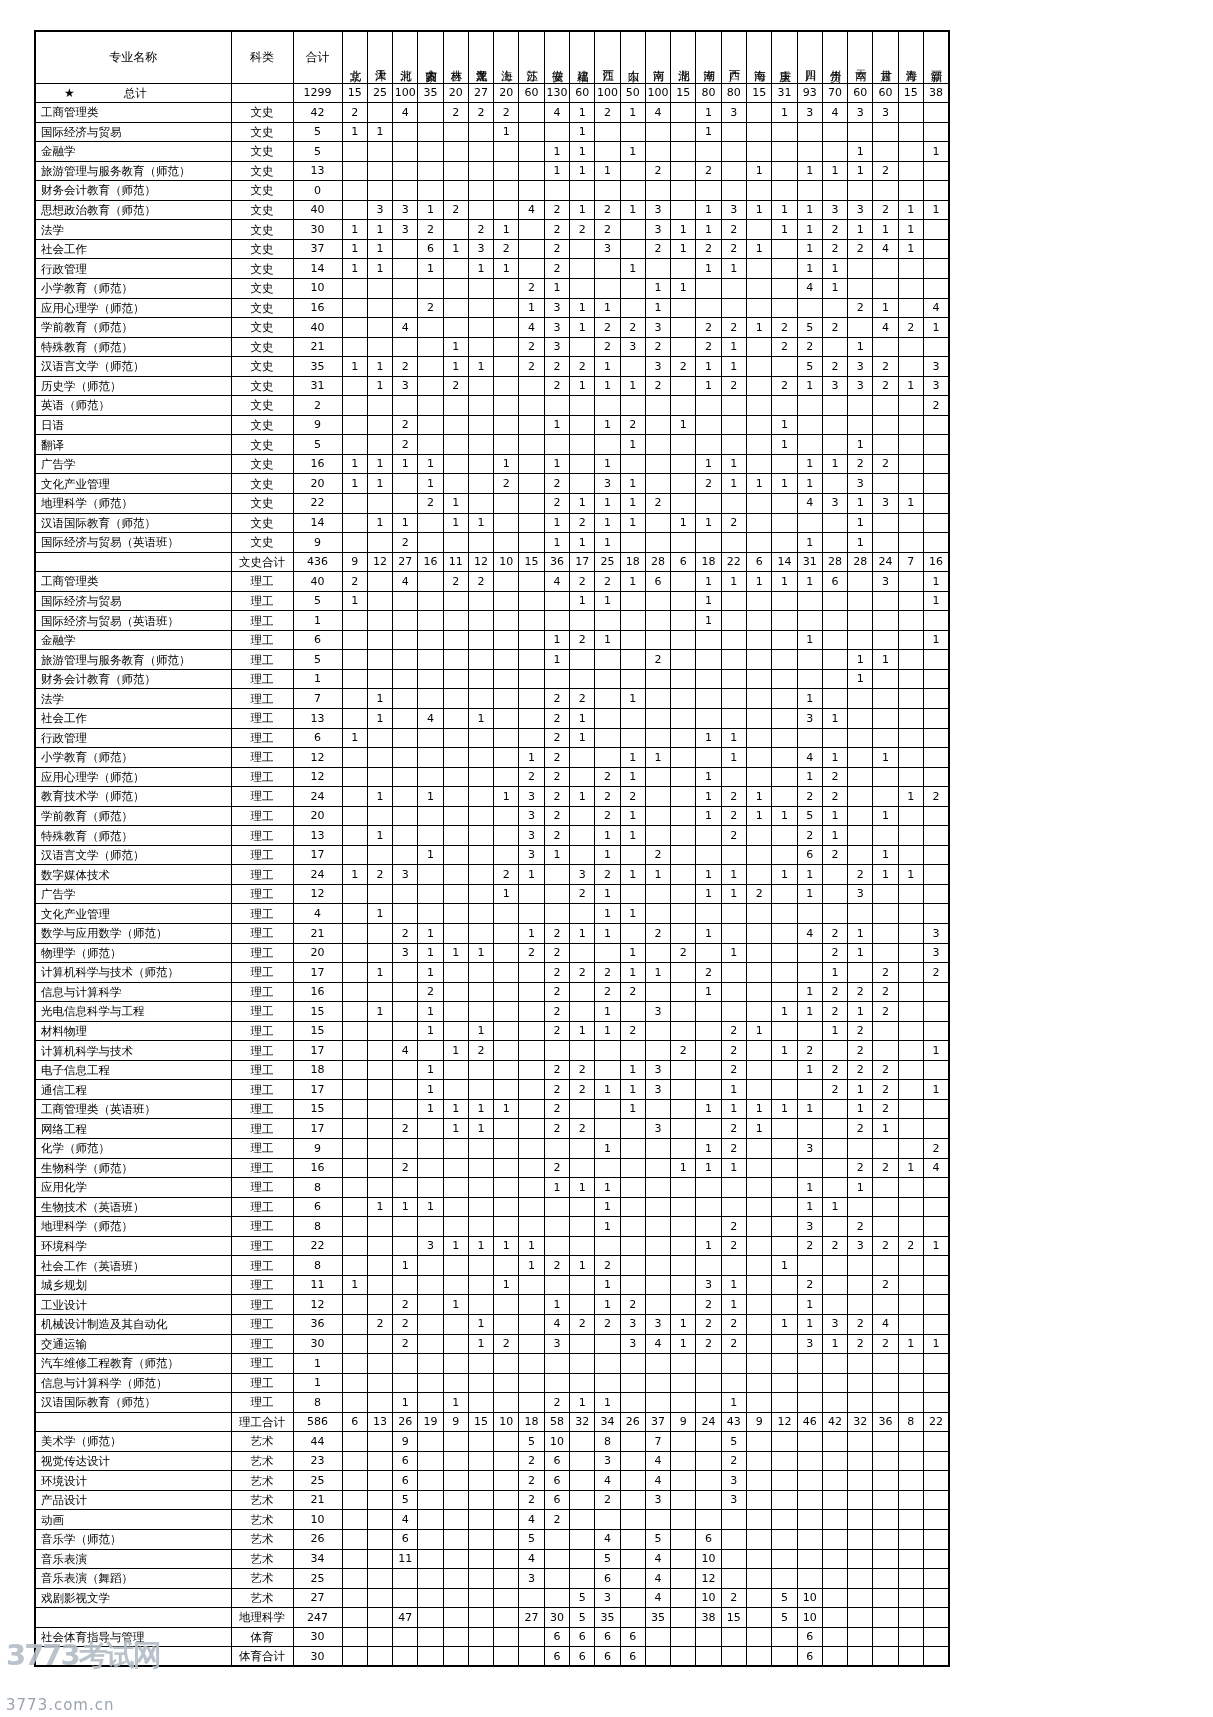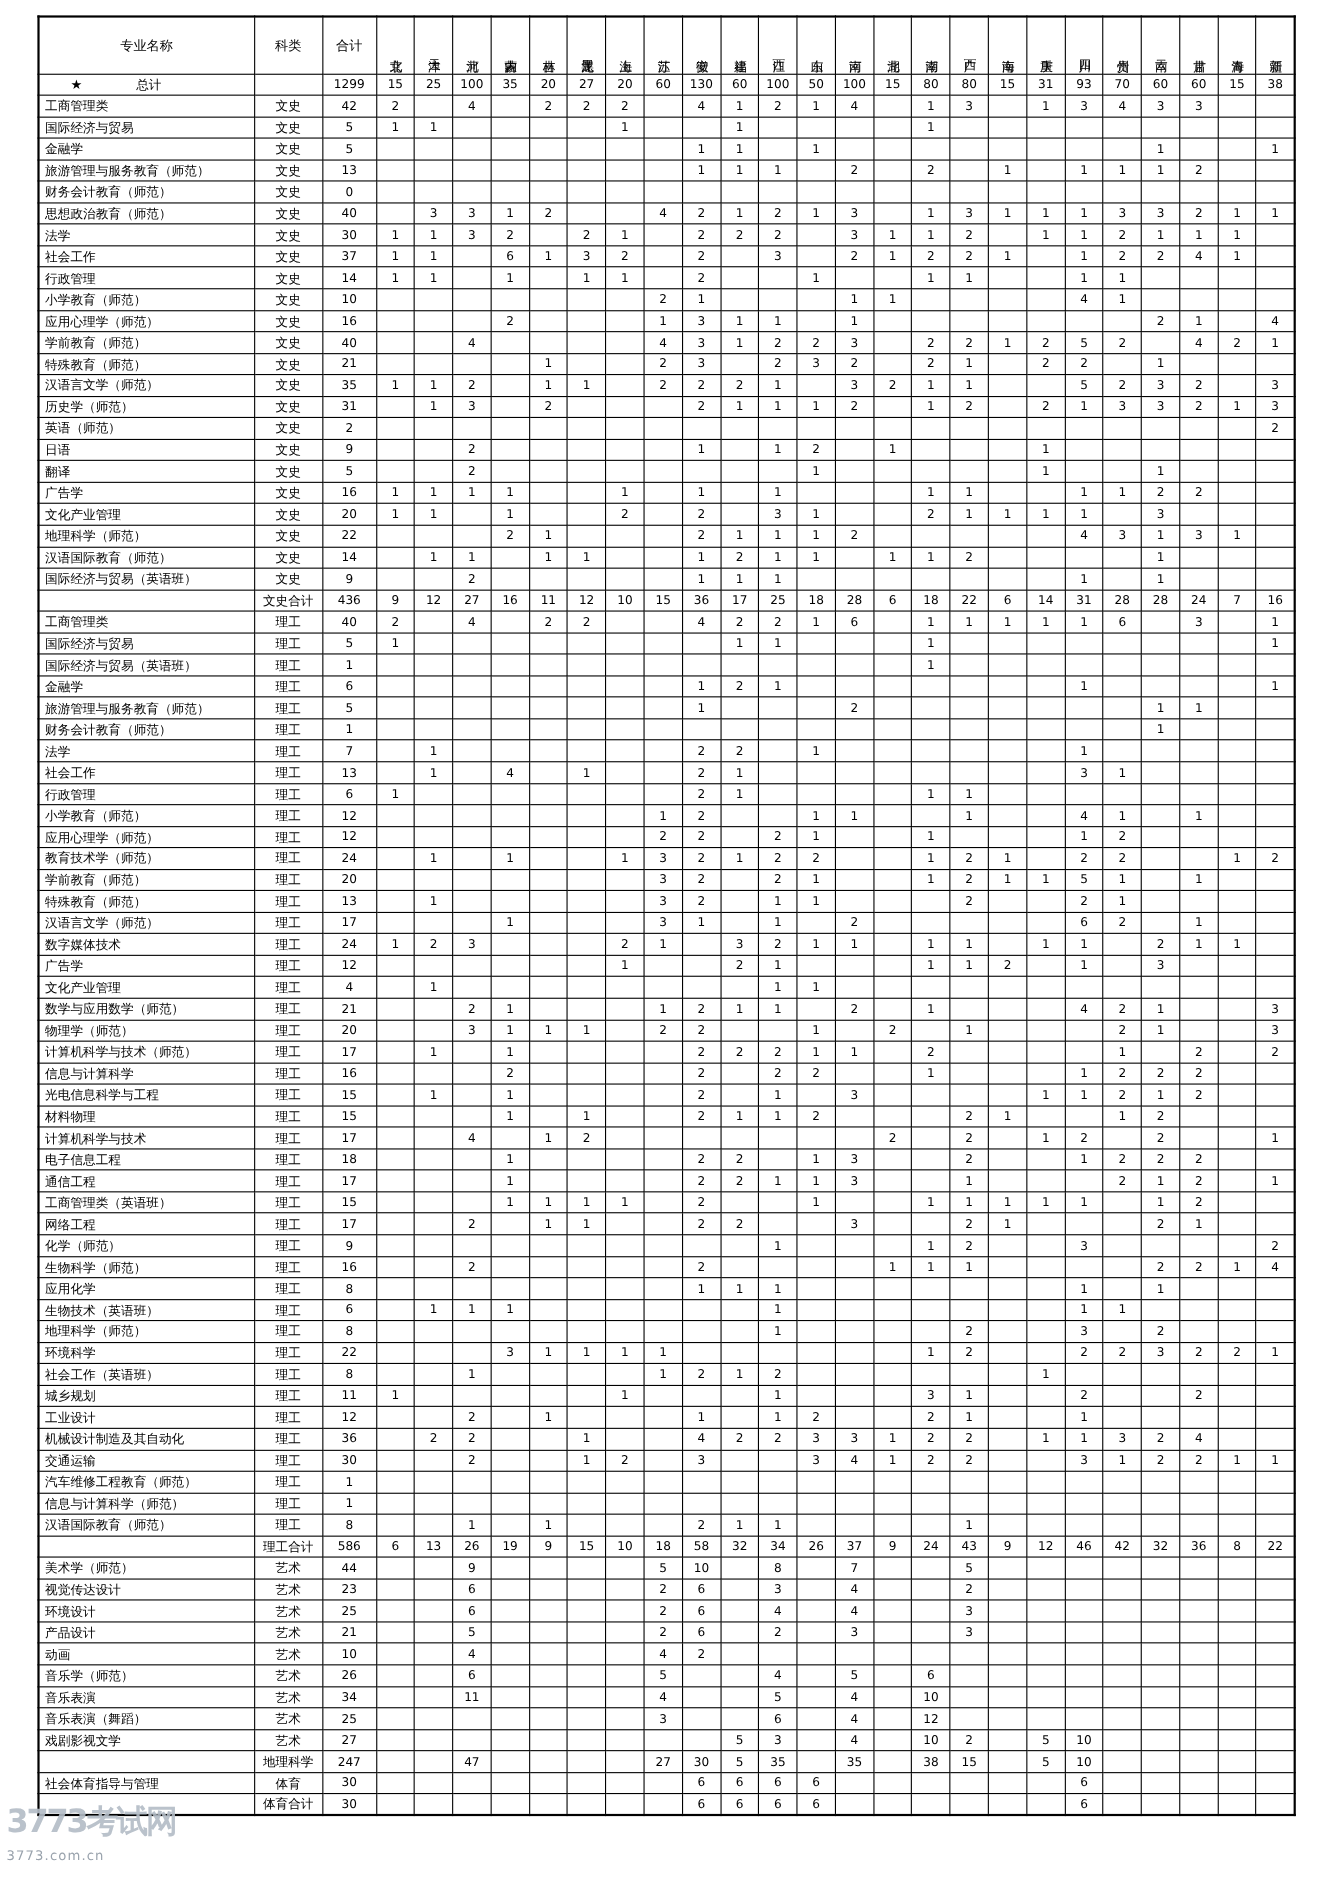--- a/index.html
+++ b/index.html
@@ -1,33 +1,33 @@
 <!DOCTYPE html>
 <html><head>
 <meta charset="utf-8">
 <style>
   *{box-sizing:border-box;margin:0;padding:0}
   html,body{width:1213px;height:1717px;background:#fff;position:relative;overflow:hidden;
     font-family:"DejaVu Sans","Liberation Sans",sans-serif;color:#000}
   .sheet{position:absolute;inset:0;background:#ffffff}
-  table{position:absolute;left:34px;top:14px;width:1144px;border-collapse:collapse;table-layout:fixed;
+  table{position:absolute;left:34px;top:30px;width:916px;border-collapse:collapse;table-layout:fixed;
     border:2px solid #000;background:#fff}
   th,td{border:1px solid #000;padding:0 1px;text-align:center;font-size:11px;line-height:1.05;
     overflow:hidden;vertical-align:middle}
   thead th{height:52px;font-weight:normal;font-size:12px}
   tbody td{height:19.55px}
   td.name{text-align:left;padding-left:5px;font-size:11.5px;white-space:nowrap;position:relative}
   td.cat{font-size:11.5px;white-space:nowrap}
   .prov-v{writing-mode:vertical-rl;text-orientation:upright;display:inline-block;font-size:11.5px;
     line-height:1;letter-spacing:0}
   tr.grand td.name{text-align:center}
   .star{position:absolute;left:28px;top:50%;transform:translateY(-50%);font-size:12px}
   .wm{position:absolute;left:6px;top:1636px;z-index:5;pointer-events:none}
   .wm-main{font-size:29px;font-weight:bold;color:#b3bcc6;opacity:.9;letter-spacing:-2px}
-  .wm-sub{font-size:12px;color:#9aa3ad;letter-spacing:1px;margin-top:4px}
+  .wm-sub{font-size:15px;color:#9aa3ad;letter-spacing:1px;margin-top:20px}
 </style>
 </head>
 <body>
 
 <div class="sheet">
 
   <table>
     <colgroup>
       <col style="width:196px">
         <col style="width:62px">

